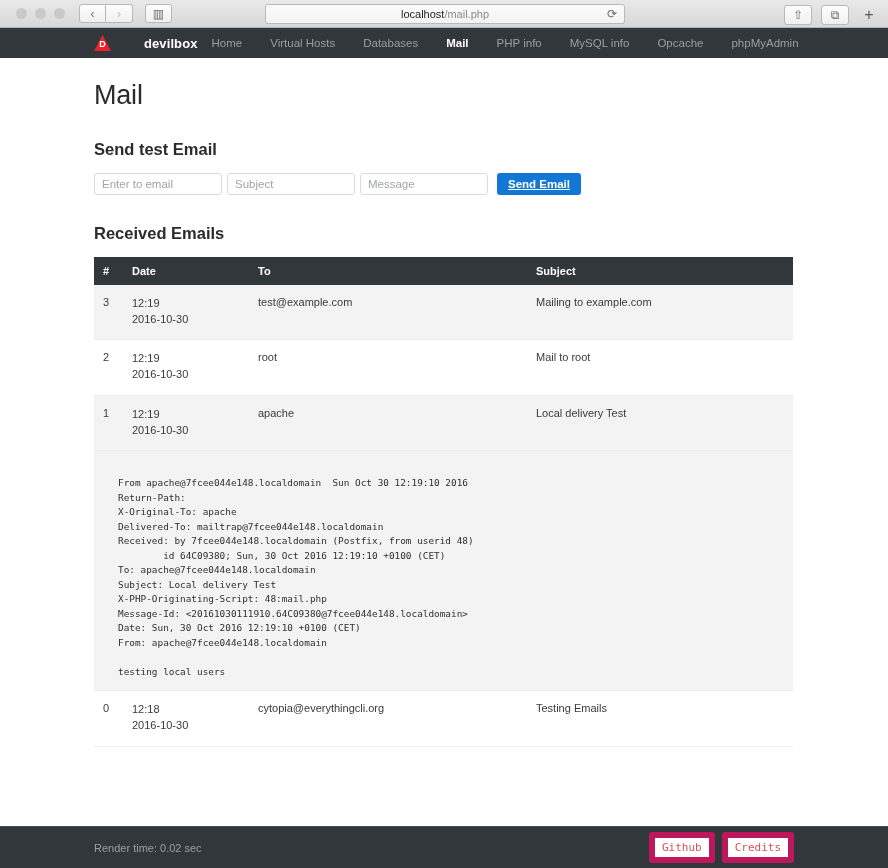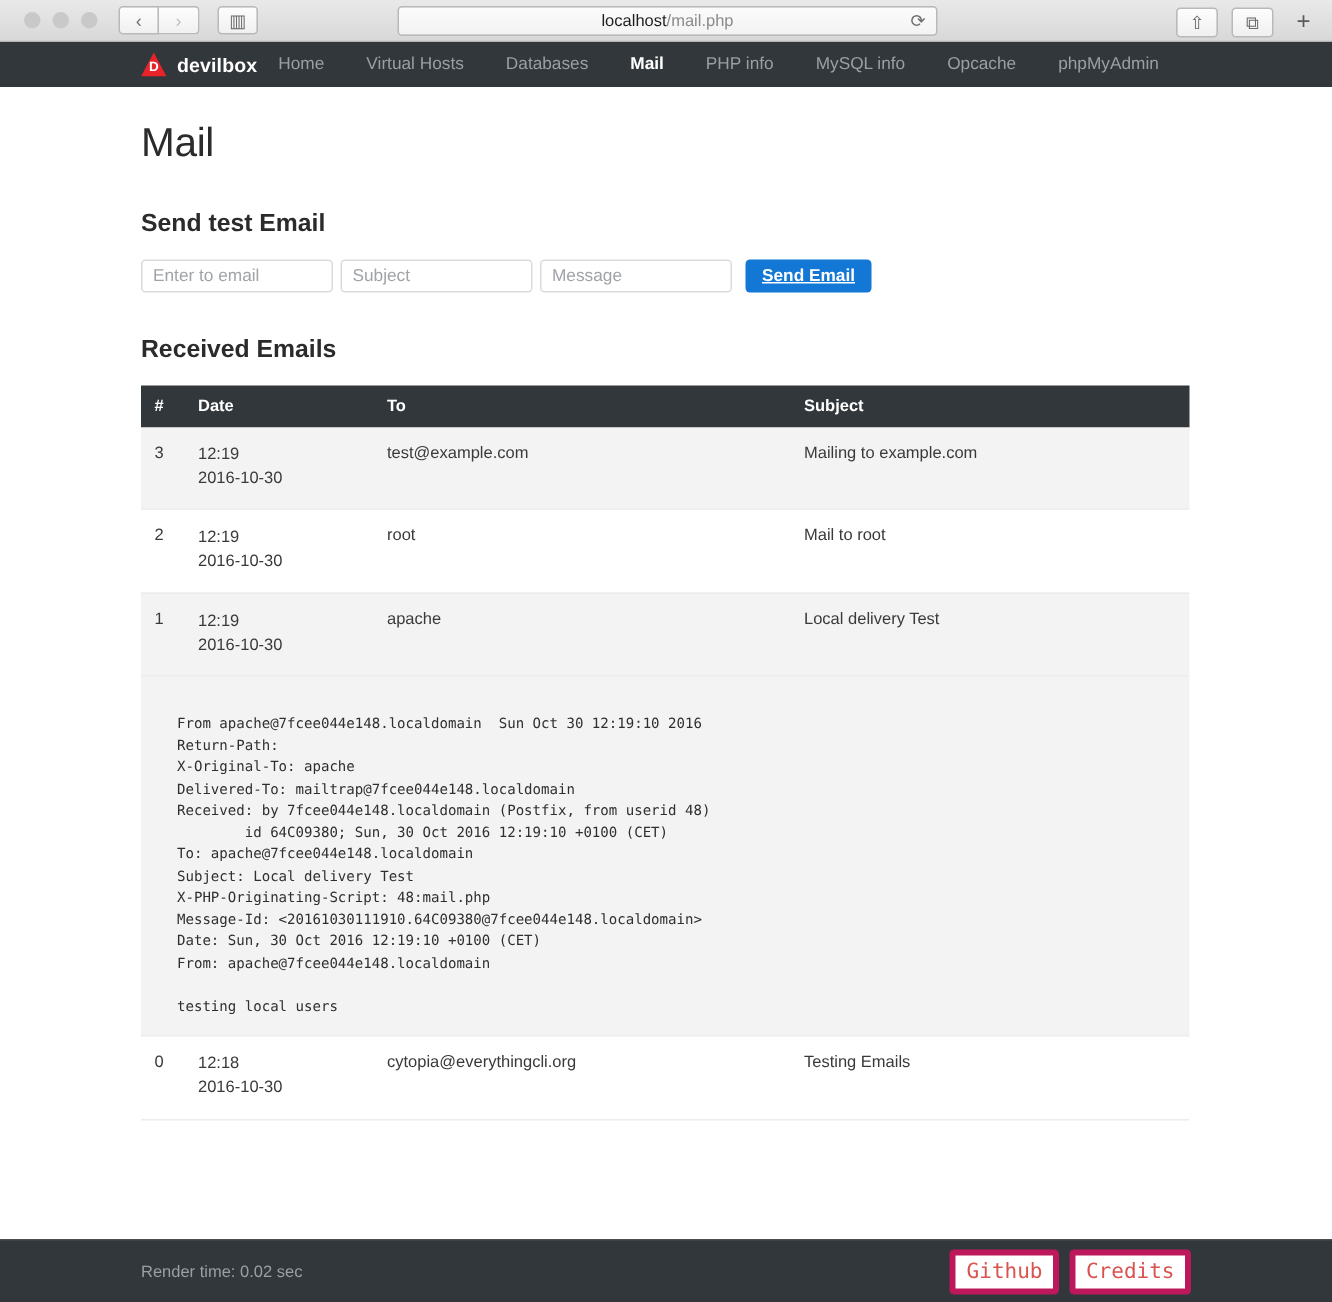--- a/index.html
+++ b/index.html
@@ -83,21 +83,21 @@
   }
   .logo-tri svg { position: absolute; top: 0; left: 0; }
   .logo-d {
     position: relative;
     color: #ffffff;
     font-size: 9px;
     font-weight: bold;
     line-height: 1;
     padding-bottom: 2px;
   }
-  .brand-name { color: #ffffff; font-size: 13px; font-weight: bold; letter-spacing: .1px; }
+  .brand-name { color: #ffffff; font-size: 13px; font-weight: bold; letter-spacing: .1px; margin-left: 26px; }
   .nav-links { display: flex; align-items: center; gap: 28px; }
   .nav-link { color: #9a9fa3; font-size: 11.5px; text-decoration: none; cursor: default; }
   .nav-link.active { color: #ffffff; font-weight: bold; }
 
   
   .content { padding: 22px 94px 0 94px; }
   .page-title {
     font-size: 27px; font-weight: normal;
     color: #2b2b2b; margin: 0 0 0 0; letter-spacing: -.2px;
   }
@@ -190,24 +190,24 @@
     border-top: 1px solid #4a4f53;
     display: flex;
     align-items: center;
     padding: 0 94px;
   }
   .render-time { color: #9a9fa3; font-size: 11px; }
   .footer-btns { margin-left: auto; display: flex; gap: 7px; }
   .footer-btn {
     background: #ffffff;
     color: #d9534f;
-    border: 4px solid #be185d;
+    border: 6px solid #be185d;
     border-radius: 3px;
     font-family: "DejaVu Sans Mono", monospace;
-    font-size: 14px;
+    font-size: 11px;
     padding: 3px 7px;
     cursor: pointer;
   }
 </style>
 </head>
 <body>
 
 <div class="browser-chrome">
   <div class="traffic-lights">
     <span class="light"></span>

